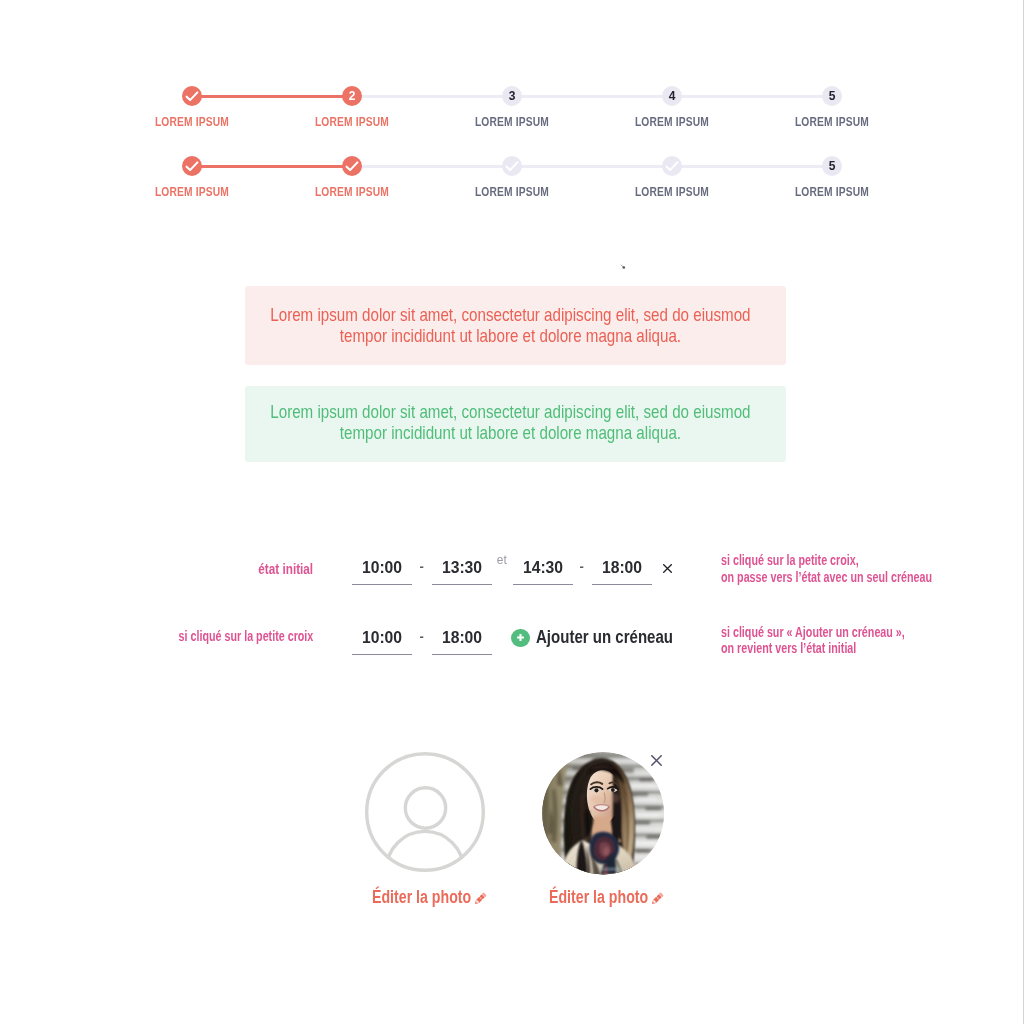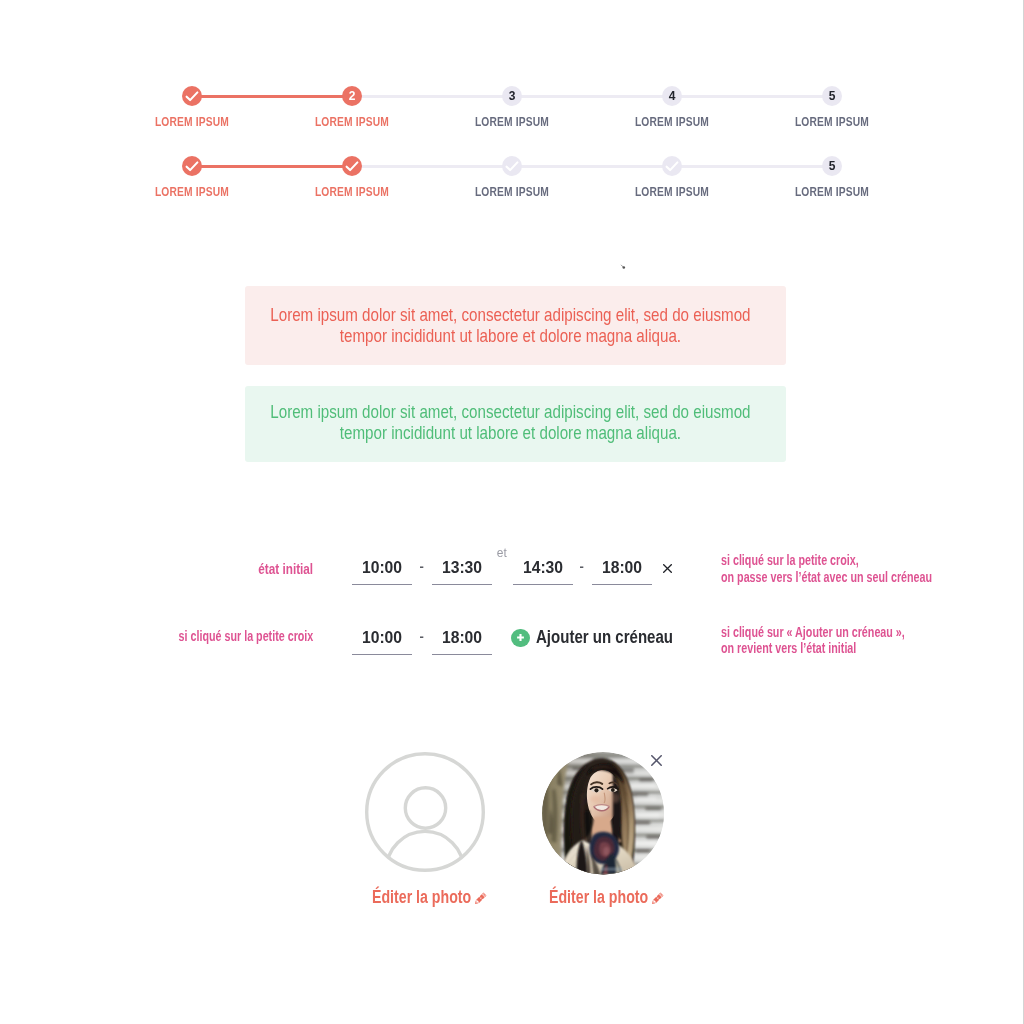--- a/index.html
+++ b/index.html
@@ -204,21 +204,21 @@
 
     <div class="time-field" style="left:352px;">
       <div class="val">10:00</div>
       <div class="rule"></div>
     </div>
     <div class="slot-dash" style="left:419.4px;bottom:12.3px;">-</div>
     <div class="time-field" style="left:432px;">
       <div class="val">13:30</div>
       <div class="rule"></div>
     </div>
-    <div class="slot-et" style="left:496.8px;bottom:25px;">et</div>
+    <div class="slot-et" style="left:496.8px;bottom:18px;">et</div>
     <div class="time-field" style="left:513px;">
       <div class="val">14:30</div>
       <div class="rule"></div>
     </div>
     <div class="slot-dash" style="left:579.4px;bottom:12.3px;">-</div>
     <div class="time-field" style="left:592px;">
       <div class="val">18:00</div>
       <div class="rule"></div>
     </div>
 

